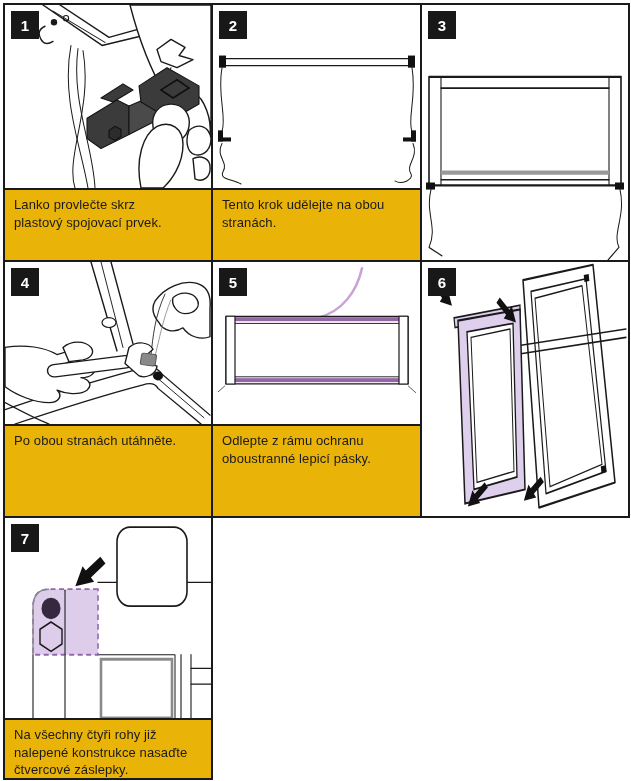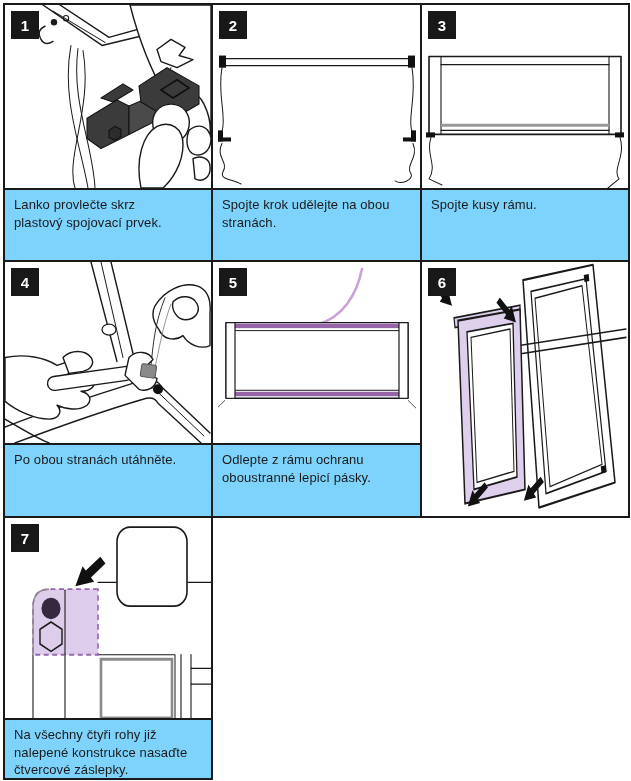--- a/index.html
+++ b/index.html
@@ -37,24 +37,24 @@
     z-index:5;
   }
   .panel-caption{
     box-sizing:border-box;
     border-top:2px solid #1a1a1a;
     padding:6px 9px;
     font-size:13px;
     line-height:1.35;
     white-space:pre-line;
     letter-spacing:0.1px;
-    background:#7dd3fc;
+    background:#eab308;
   }
   .cap-r1{height:72px;}
-  .cap-r2{height:73px;}
+  .cap-r2{height:92px;}
   .cap-r3{height:60px;}
   
   svg .ln{fill:none;stroke:#1a1a1a;stroke-width:1.4;stroke-linecap:round;stroke-linejoin:round;}
   svg .fw{fill:#fff;stroke:#1a1a1a;stroke-width:1.4;stroke-linejoin:round;}
   svg .dk{fill:#3b3b3b;stroke:#141414;stroke-width:1.1;stroke-linejoin:round;}
 </style>
 </head>
 <body>
 
 <div class="sheet">
@@ -120,21 +120,21 @@
           <rect x="5" y="131" width="13" height="4" fill="#111"></rect>
         </g>
         <g>
           <rect x="198" y="124" width="5" height="11" fill="#111"></rect>
           <rect x="190" y="131" width="13" height="4" fill="#111"></rect>
         </g>
         <path class="ln" style="stroke-width:1" d="M9,137 C2,150 16,155 10,165 C6,173 20,172 28,177"></path>
         <path class="ln" style="stroke-width:1" d="M200,137 C206,151 192,158 198,167 C201,173 188,178 182,174"></path>
       </svg>
     </div>
-    <div class="panel-caption cap-r1">Spojte krok udělejte na obou
+    <div class="panel-caption cap-r1">Tento krok udělejte na obou
 stranách.</div>
   </div>
 
   <div class="panel" style="left:420px;top:3px;width:210px;height:259px">
     <div class="panel-image">
       <div class="badge">
           <span>3</span>
         </div>
       <svg viewBox="0 0 206 181" preserveAspectRatio="none">
         <rect x="7" y="51" width="192" height="77" class="fw" style="stroke-width:1.6"></rect>
@@ -142,21 +142,20 @@
         <line x1="187" y1="51" x2="187" y2="128" class="ln" style="stroke-width:1.1"></line>
         <line x1="19" y1="59" x2="187" y2="59" class="ln" style="stroke-width:1.1"></line>
         <line x1="19" y1="119" x2="187" y2="119" stroke="#999" stroke-width="3"></line>
         <line x1="19" y1="124" x2="187" y2="124" class="ln" style="stroke-width:1"></line>
         <rect x="4" y="126" width="9" height="5" fill="#111"></rect>
         <rect x="193" y="126" width="9" height="5" fill="#111"></rect>
         <path class="ln" style="stroke-width:1" d="M9,131 C3,148 16,158 7,172 L20,178"></path>
         <path class="ln" style="stroke-width:1" d="M198,131 C204,150 190,162 197,172 L186,181"></path>
       </svg>
     </div>
-    <div class="panel-caption cap-r1">Spojte kusy rámu.</div>
   </div>
 
   <div class="panel" style="left:3px;top:260px;width:210px;height:258px">
     <div class="panel-image">
       <div class="badge">
           <span>4</span>
         </div>
       <svg viewBox="0 0 206 182" preserveAspectRatio="none">
 
         <path class="ln" d="M86,0 L112,100"></path>

